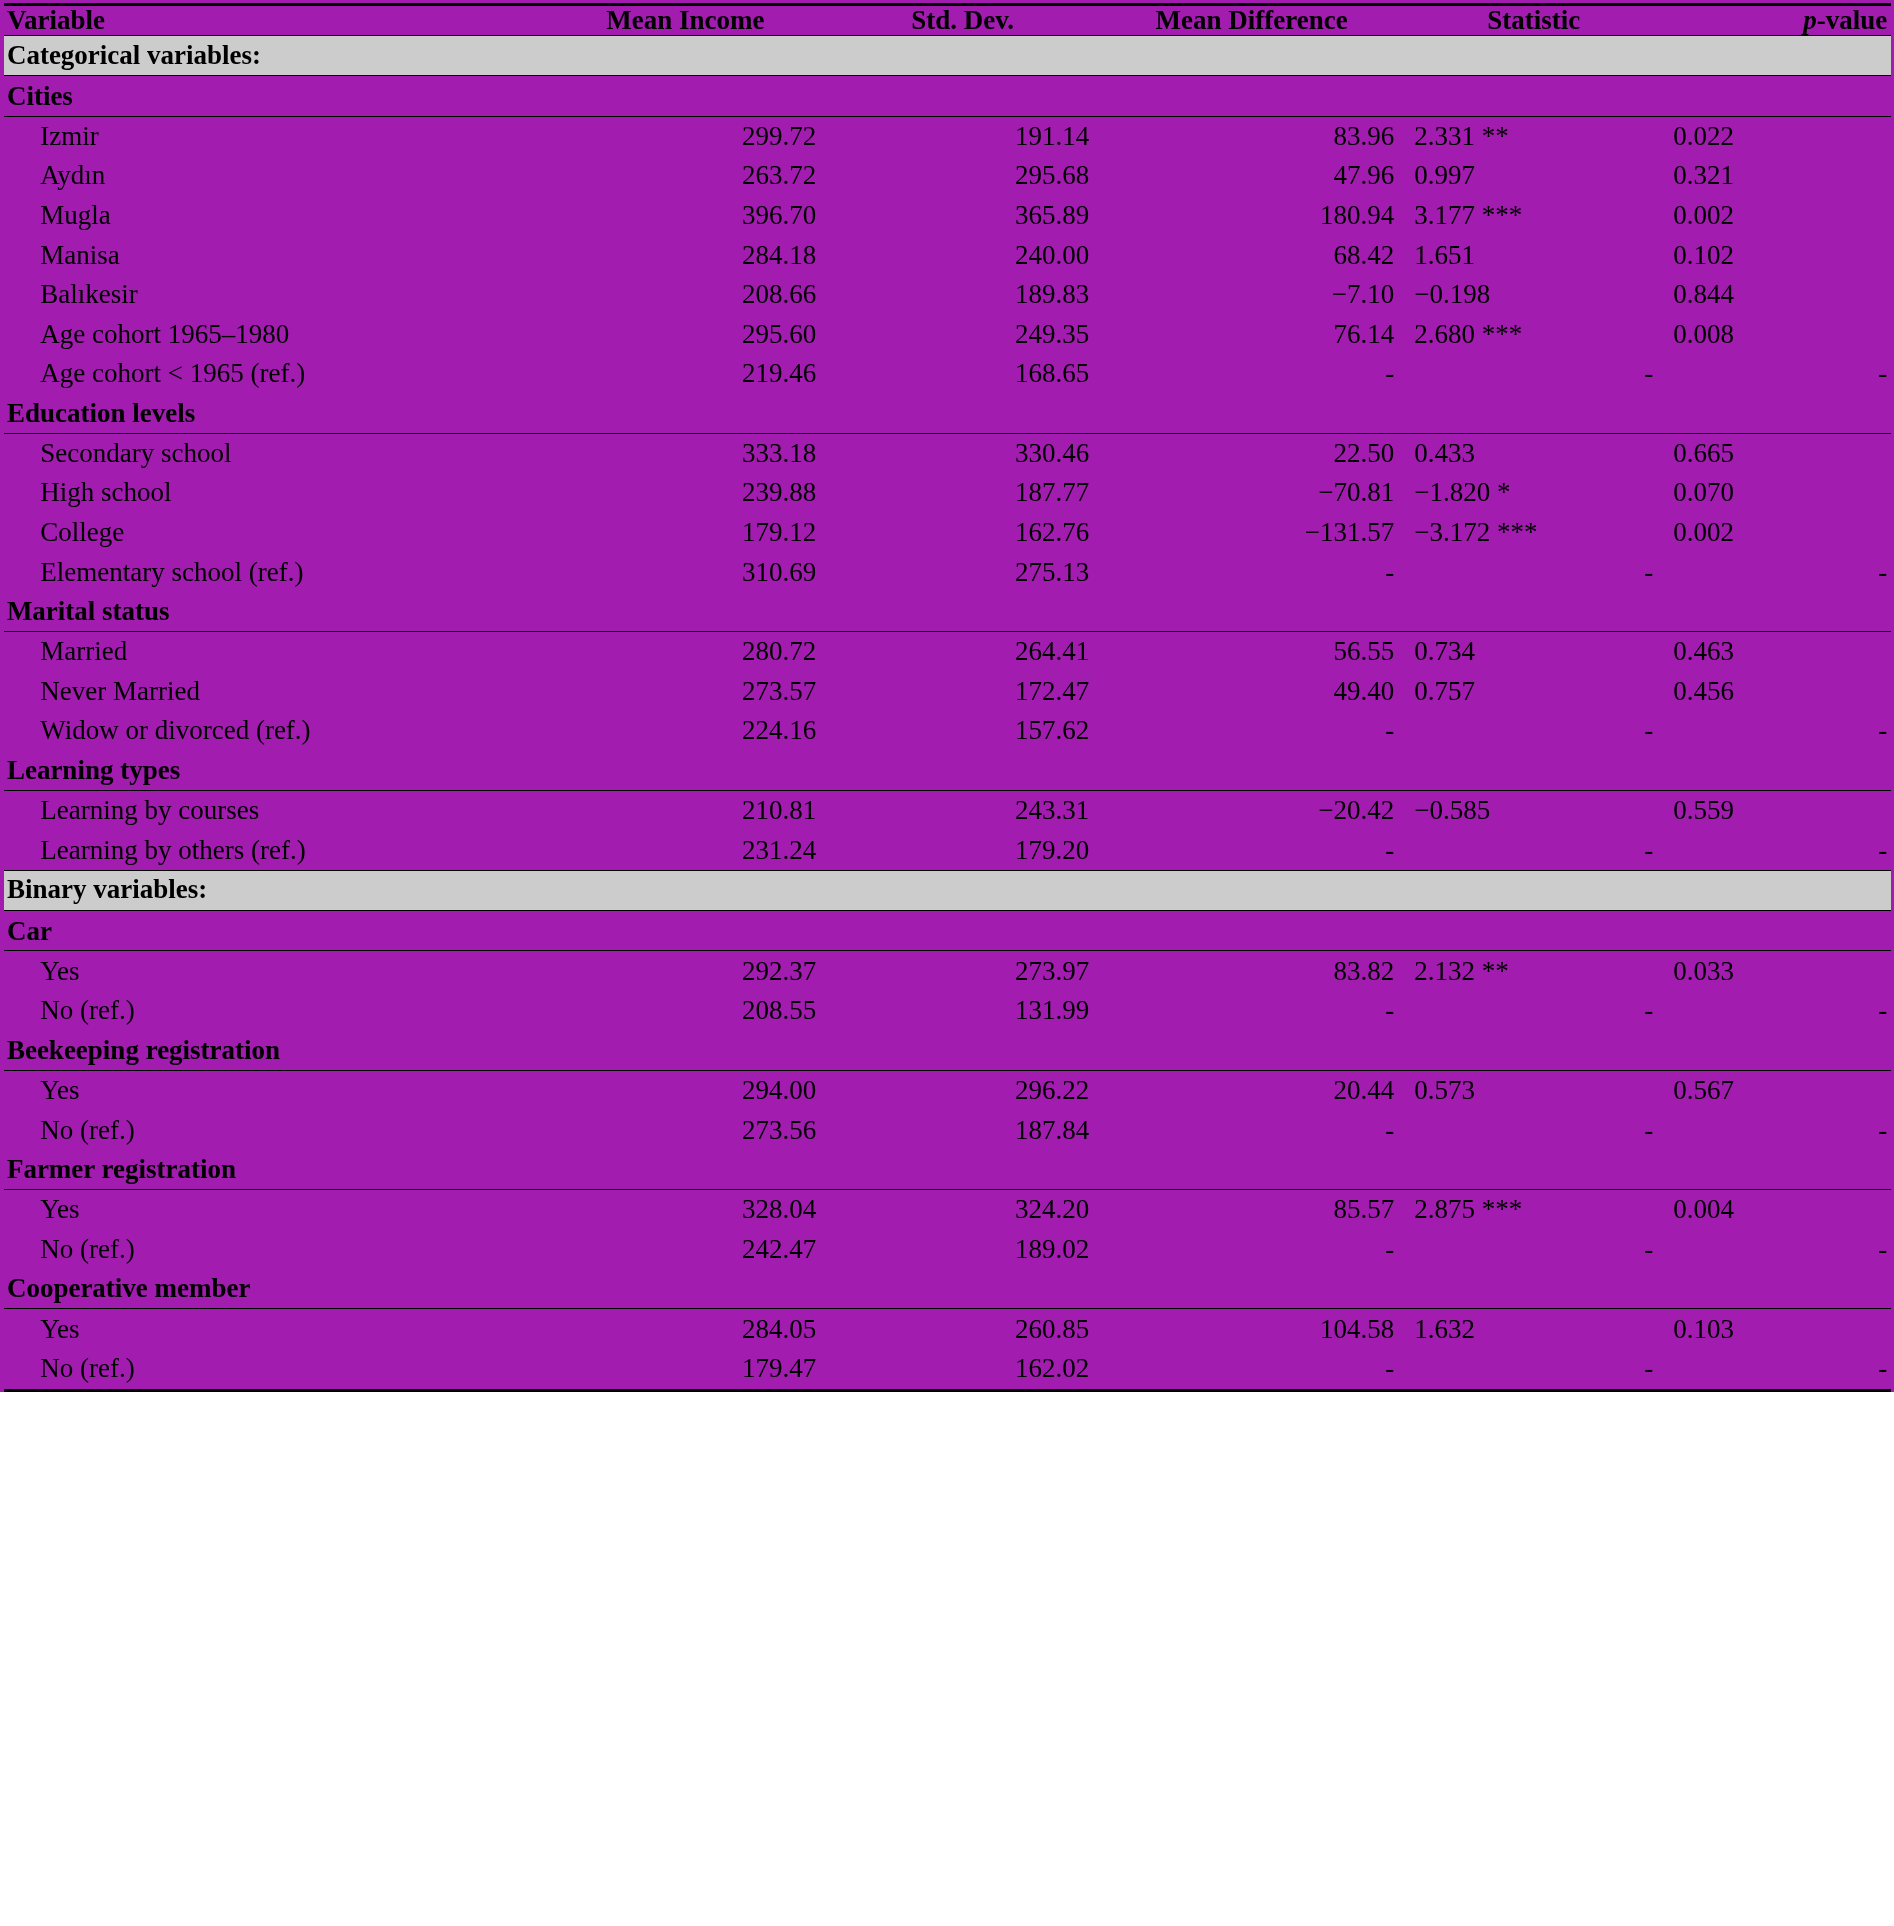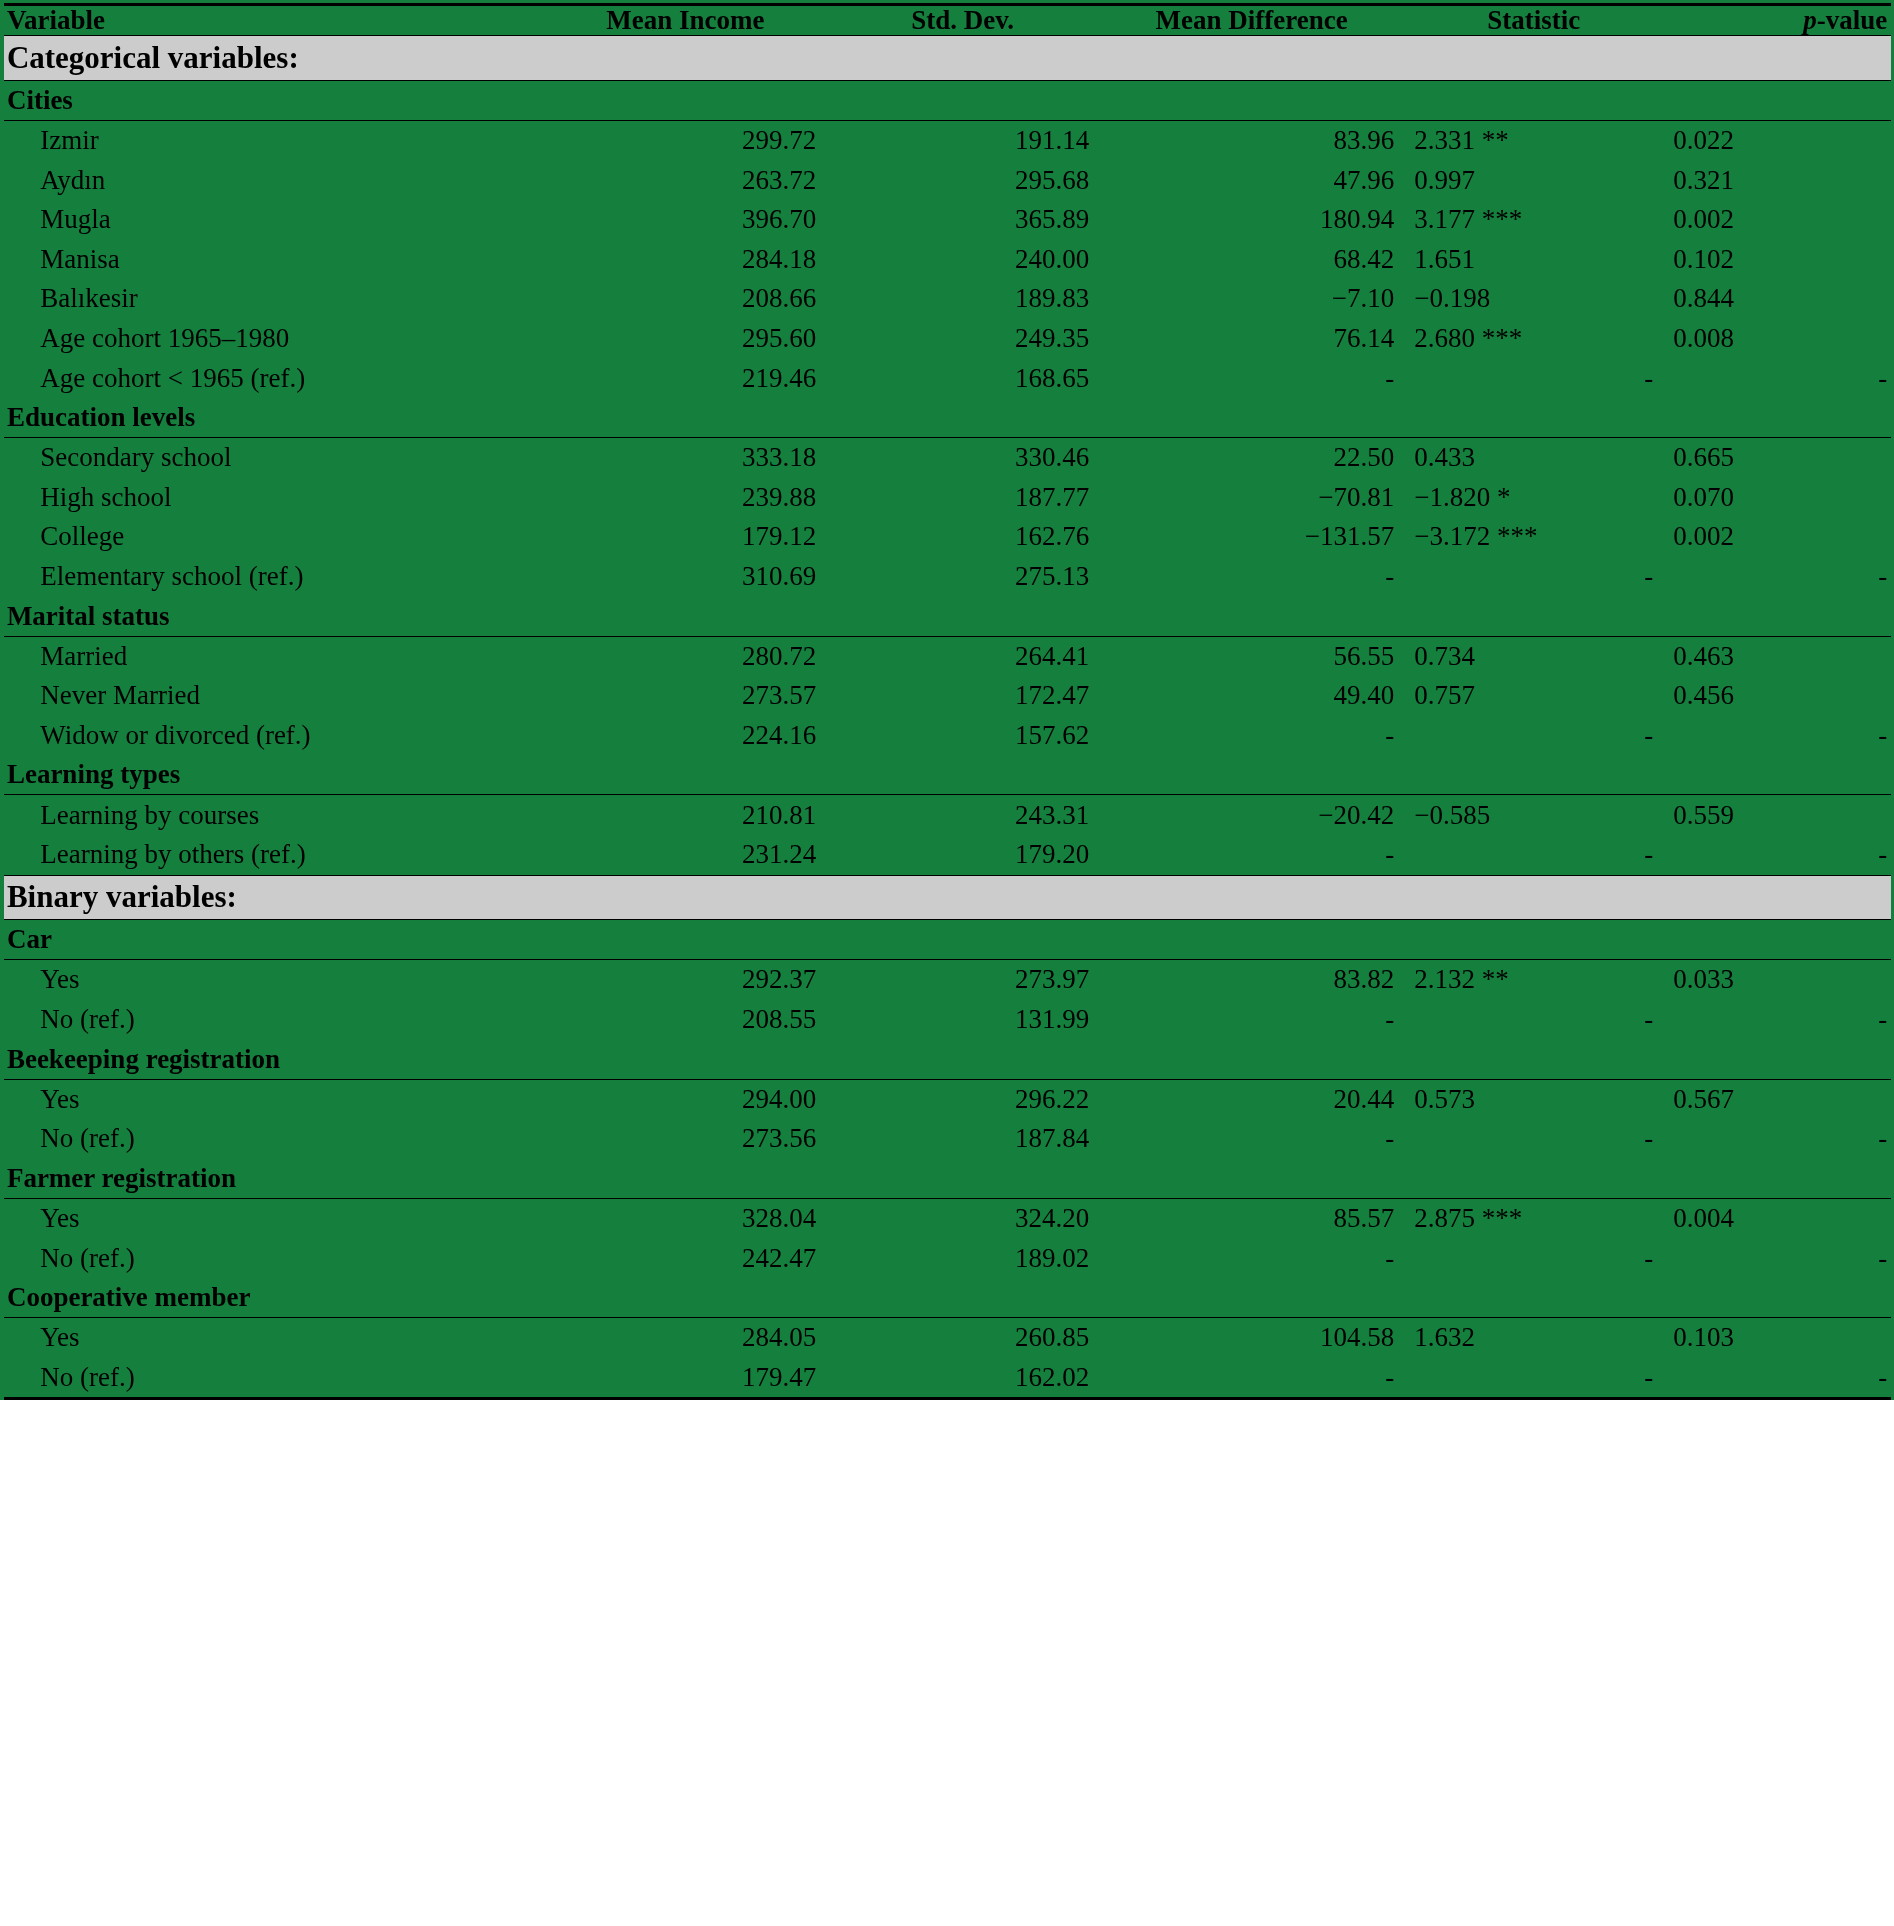--- a/index.html
+++ b/index.html
@@ -8,21 +8,21 @@
     background: #ffffff;
   }
   body {
     font-family: "Liberation Serif", serif;
     color: #000000;
   }
   .page {
     width: 1895px;
     box-sizing: border-box;
     padding: 2.6px 4.3px 0 4.3px;
-    background: #15803d;
+    background: #a21caf;
   }
   table.stats {
     width: 100%;
     border-collapse: collapse;
     font-size: 27px;
     line-height: 1.1;
   }
   table.stats th, table.stats td {
     padding: 0;
     vertical-align: bottom;
@@ -44,21 +44,21 @@
   .hdr-row th.left   { text-align: left; padding-left: 2.6px; }
   .hdr-row th.right  { text-align: center; padding-right: 20px; }
   .hdr-row th.right-p{ text-align: right; padding-right: 3.5px; }
 
   .rule-top    { border-top: 3px solid #000; }
   .rule-bottom { border-bottom: 3px solid #000; }
 
   tr.section td {
     background: #cccccc;
     font-weight: bold;
-    font-size: 31px;
+    font-size: 27px;
     padding: 4.3px 0 5.2px 2.6px;
     text-align: left;
     border-top: 1.3px solid #000;
     border-bottom: 1.3px solid #000;
   }
   tr.group td.group-label {
     font-weight: bold;
     text-align: left;
     padding: 5.2px 0 4.3px 2.6px;
   }

